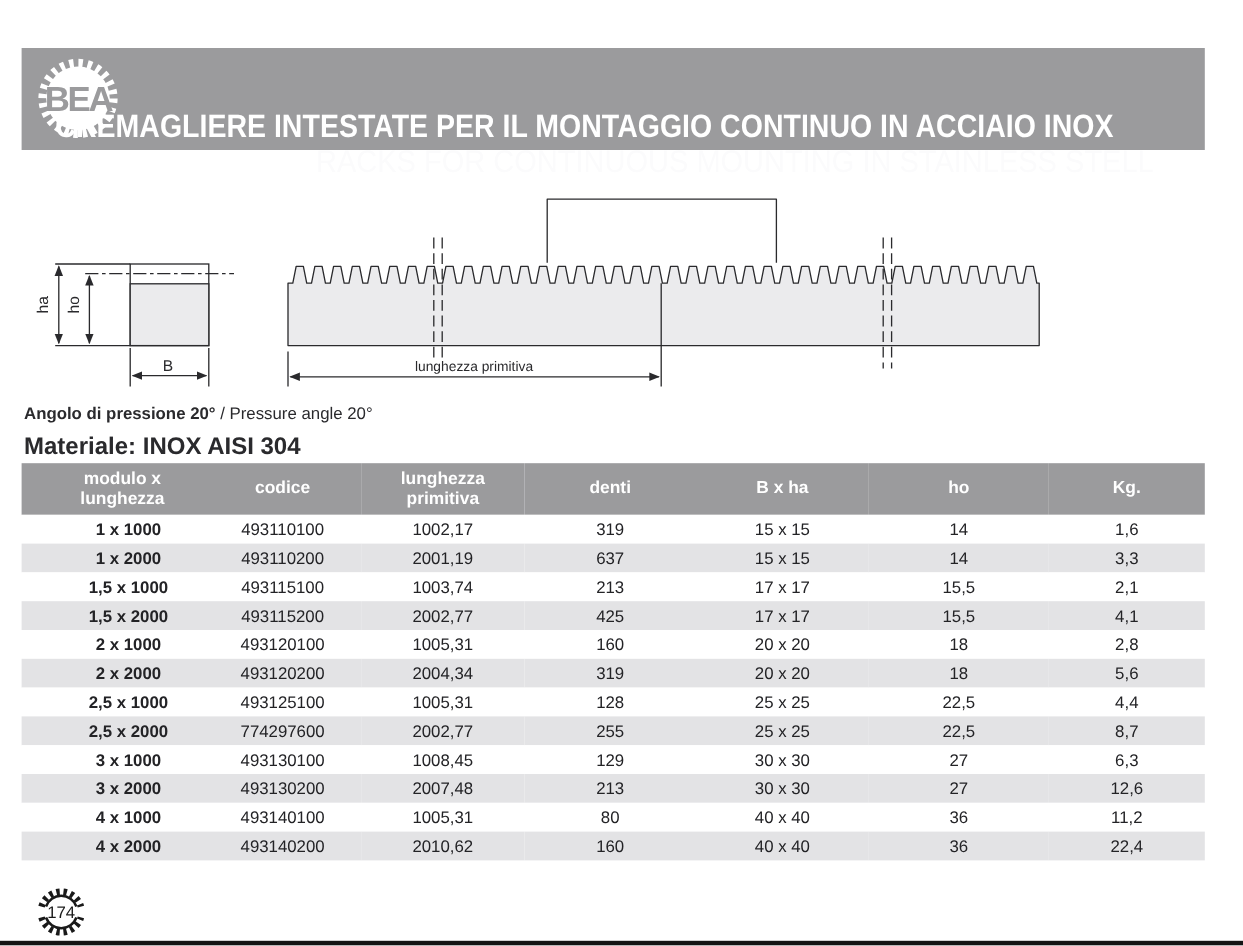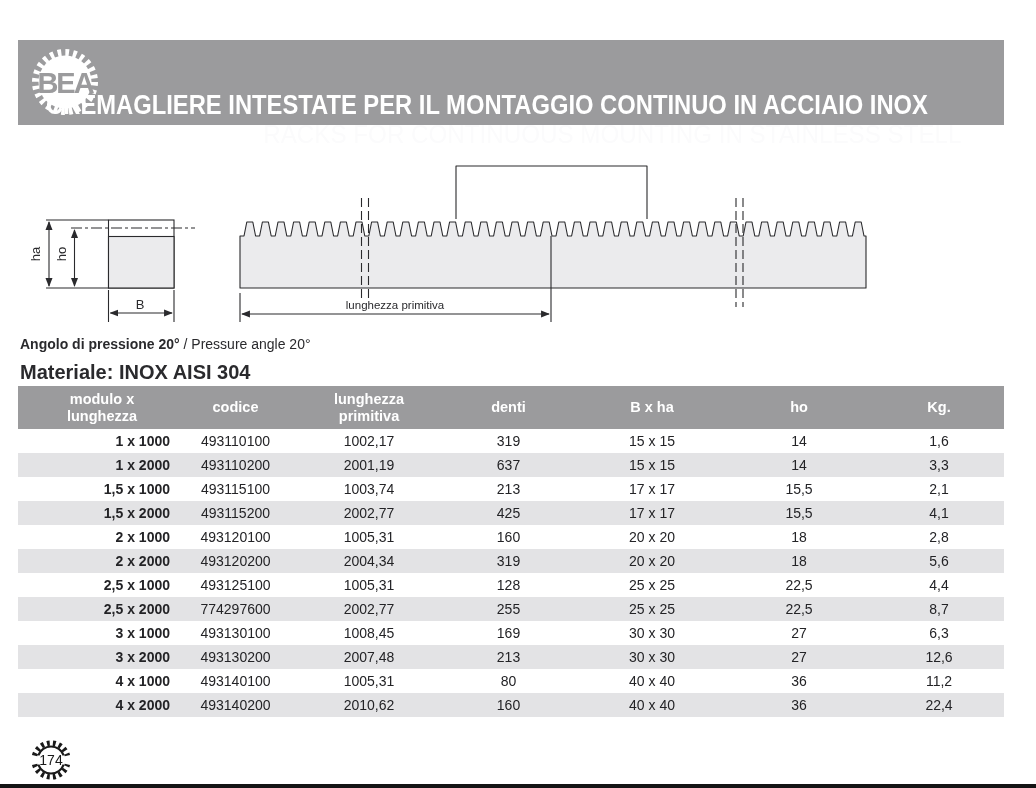--- a/index.html
+++ b/index.html
@@ -29,21 +29,21 @@
   
   .rack-table { position:absolute; left:18px; top:386px; width:986px;
                 border-collapse:collapse; table-layout:fixed; }
   .rack-table th { background:#9b9b9d; color:#ffffff; font-weight:bold; font-size:14.5px;
                    height:43px; text-align:center; vertical-align:middle; white-space:pre-line;
                    line-height:17px; }
   .rack-table th:first-child { padding-left:16px; }
   .rack-table td { height:24px; font-size:14px; text-align:center; vertical-align:middle;
                    color:#232326; background:#ffffff; }
   .rack-table tr.alt td { background:#e3e3e5; }
-  .rack-table td.col-first { font-weight:bold; padding-left:26px;text-align:right; }
+  .rack-table td.col-first { font-weight:bold; padding-left:26px; }
 
   
   .footer-gear { position:absolute; left:29px; top:736px; width:44px; height:48px; }
   .footer-gear text { font-family:"Liberation Sans", sans-serif; }
   .bottom-bar { position:absolute; left:0; top:784px; width:1036px; height:4px; background:#141414; }
 </style>
 </head>
 <body>
 
 <div class="page">
@@ -201,21 +201,21 @@
           <td>2002,77</td>
           <td>255</td>
           <td>25 x 25</td>
           <td>22,5</td>
           <td>8,7</td>
         </tr>
         <tr>
           <td class="col-first">3 x 1000</td>
           <td>493130100</td>
           <td>1008,45</td>
-          <td>169</td>
+          <td>129</td>
           <td>30 x 30</td>
           <td>27</td>
           <td>6,3</td>
         </tr>
         <tr class="alt">
           <td class="col-first">3 x 2000</td>
           <td>493130200</td>
           <td>2007,48</td>
           <td>213</td>
           <td>30 x 30</td>

